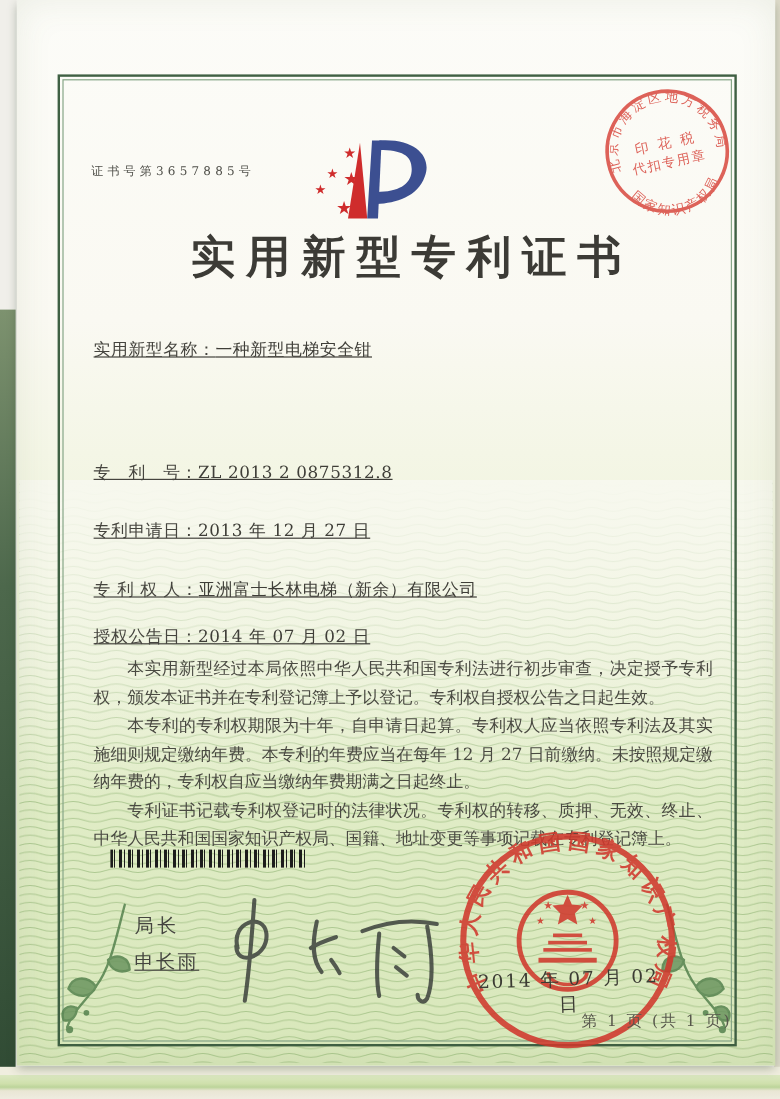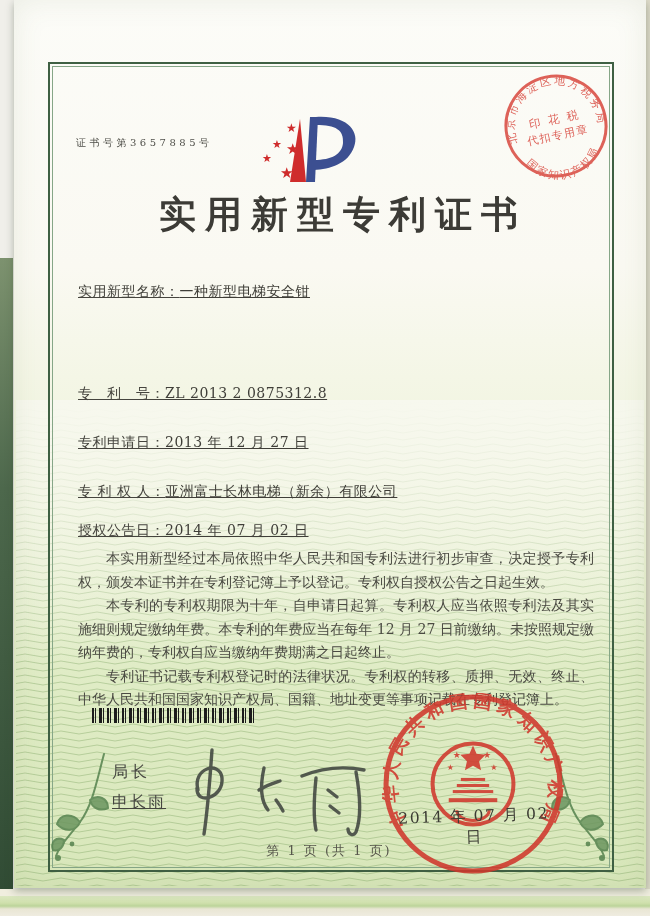--- a/index.html
+++ b/index.html
@@ -44,21 +44,21 @@
     background:repeating-linear-gradient(90deg,#1c1c1c 0 2px,transparent 2px 3px,#1c1c1c 3px 4px,transparent 4px 7px,#1c1c1c 7px 10px,transparent 10px 11px,#1c1c1c 11px 12px,transparent 12px 15px);}
 
   .director-title{position:absolute;left:98px;top:762px;font-size:16px;letter-spacing:3px;color:#454540;}
   .director-name{position:absolute;left:98px;top:792px;font-size:16px;letter-spacing:2px;color:#454540;text-decoration:underline;}
   .signature{position:absolute;left:150px;top:738px;}
 
   .seal{position:absolute;left:368px;top:693px;}
   .seal-date{position:absolute;left:380px;top:806px;width:160px;text-align:center;
     font-size:15.5px;letter-spacing:1.5px;color:#3b3b33;transform:rotate(-2deg);}
 
-  .page-number{position:absolute;left:34px;top:842px;width:562px;text-align:center;
+  .page-number{position:absolute;left:34px;top:842px;width:562px;text-align:right;
     font-size:13px;letter-spacing:2px;color:#57574c;}
 
   .ornament{position:absolute;opacity:.85;}
   .ornament.bl{left:36px;top:752px;}
   .ornament.br{left:532px;top:752px;transform:scaleX(-1);}
 </style>
 </head>
 <body>
 
 <div class="photo">

